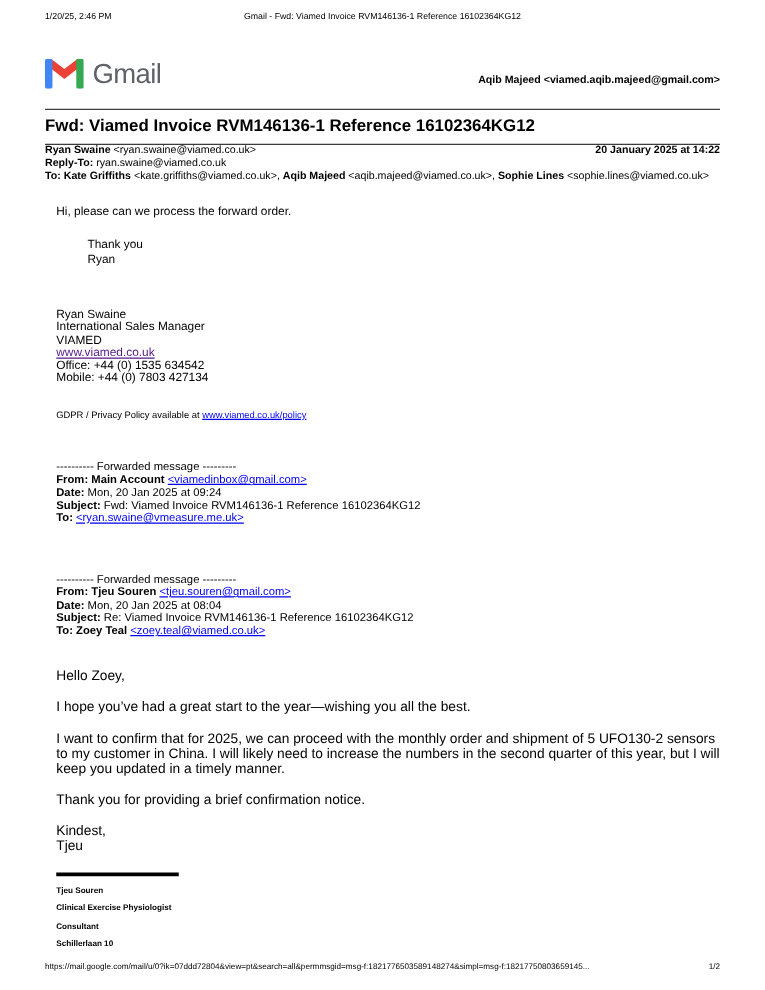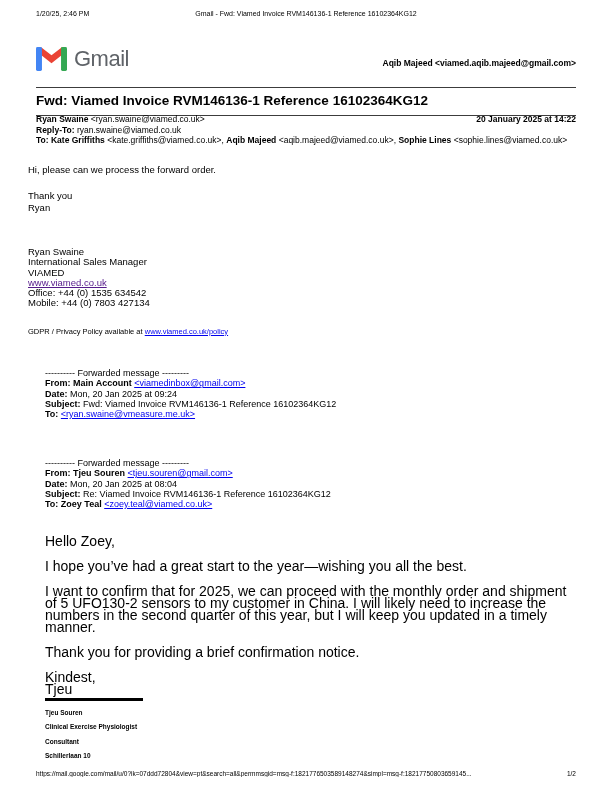--- a/index.html
+++ b/index.html
@@ -30,32 +30,32 @@
     padding:5px 0 7px 0; font-size:13.5px; font-weight:bold;
   }
 
   
   .meta { position:absolute; top:114px; left:36px; right:36px; font-size:8.5px; line-height:10.5px; }
   .meta .mdate { position:absolute; right:0; top:0; font-weight:bold; white-space:nowrap;margin-left:36px; }
   .meta .line { padding-right:0; }
   .meta .line.first { padding-right:130px; }
 
   
-  .body1 { position:absolute; top:164px; left:28px; right:40px; font-size:9.5px; line-height:12px; }
-  .body1 .p2 { margin-top:14px; }
+  .body1 { position:absolute; top:164px; left:45px; right:40px; font-size:9.5px; line-height:12px; }
+  .body1 .p2 { margin-top:14px;margin-left:25px; }
   .sigblock { margin-top:33px; line-height:10.3px; }
   .gdpr { margin-top:17px; font-size:7.5px; }
 
   
   .fwd { position:absolute; left:45px; right:40px; font-size:9px; line-height:10.3px; }
   .fwd1 { top:368px; }
   .fwd2 { top:458px; }
 
   
-  .body2 { position:absolute; top:535px; left:45px; right:35px; font-size:14px; line-height:12px; }
+  .body2 { position:absolute; top:535px; left:45px; right:35px; font-size:11px; line-height:12px; }
   .body2 p { margin-top:13px; }
   .body2 p:first-child { margin-top:0; }
 
   
   .sig2 { position:absolute; top:698px; left:45px; right:40px; }
   .sig2-rule { width:98px; height:3px; background:#000; }
   .sig2 .sline { font-size:6.5px; font-weight:bold; margin-top:7.5px; }
 
   
   .print-footer { position:absolute; top:770px; left:36px; right:36px; display:flex; justify-content:space-between; font-size:6.5px; }

